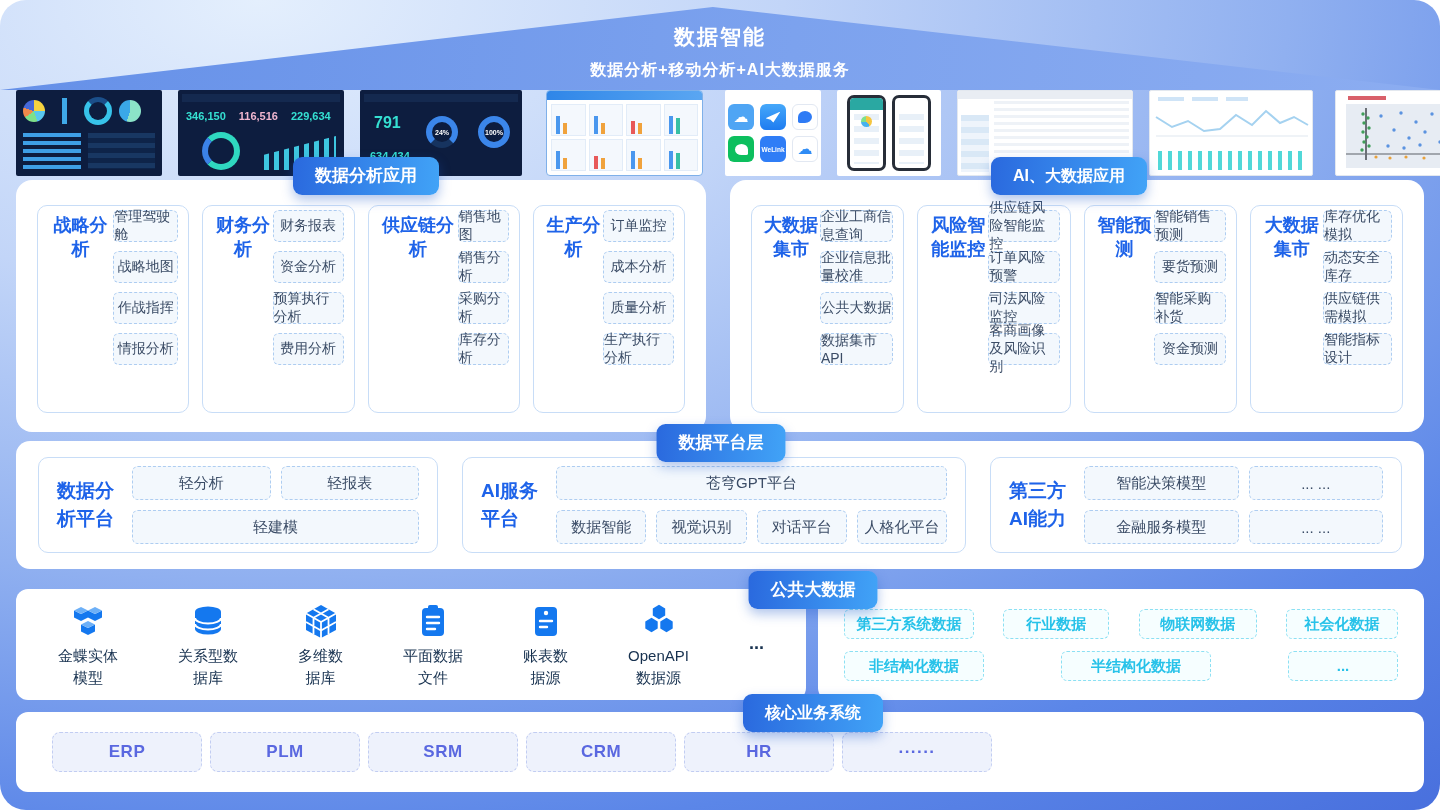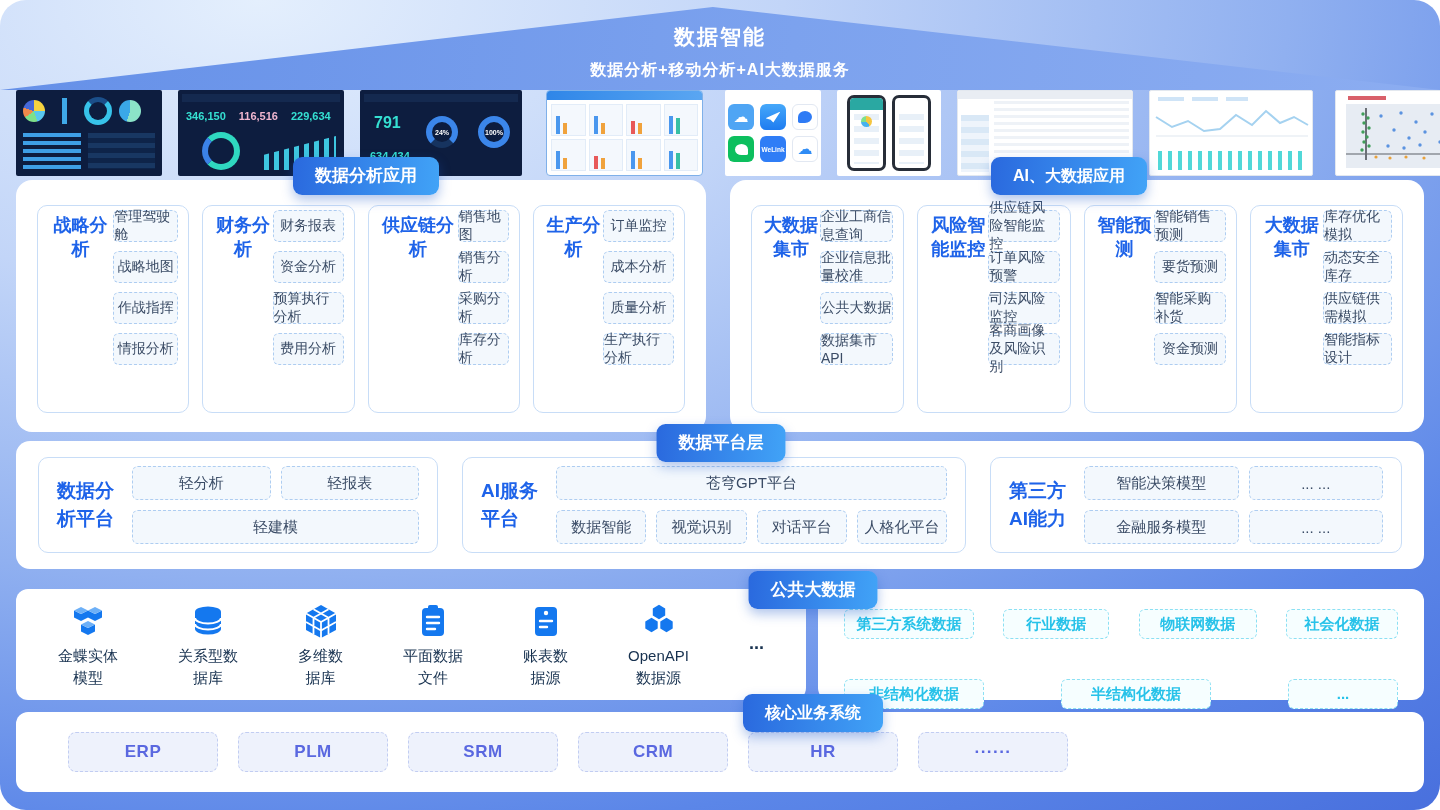--- a/index.html
+++ b/index.html
@@ -129,27 +129,27 @@
   .span2{grid-column:1/3}.span4{grid-column:1/5}
   .pitem{height:32px;display:flex;align-items:center;justify-content:center;background:#f3f8fd;
     border:1px dashed #aecdf1;border-radius:6px;font-size:15px;color:#3b4c66;text-align:right;}
   
   .srcs{display:flex;justify-content:space-between;align-items:center;padding:10px 42px 8px;height:100%;box-sizing:border-box;}
   .src{display:flex;flex-direction:column;align-items:center;}
   .src-label{margin-top:5px;font-size:15px;color:#17314f;line-height:1.45;text-align:center;white-space:pre-line;font-weight:500;}
   .src-ellipsis{font-size:18px;font-weight:700;color:#17314f;align-self:center;padding-bottom:4px;}
   
   .cyan-wrap{display:flex;flex-direction:column;gap:12px;padding:0 26px;height:100%;box-sizing:border-box;justify-content:center;}
-  .cyan-row{display:flex;justify-content:space-between;margin-top:28px;}
+  .cyan-row{display:flex;justify-content:space-between;}
   .cyan{height:30px;line-height:28px;text-align:center;background:#f6feff;border:1px dashed #8ce0f3;
     border-radius:6px;color:#27c2e9;font-weight:700;font-size:15px;box-sizing:border-box;}
   .cw1{width:130px}.cw2{width:106px}.cw3{width:118px}.cw4{width:112px}
   .cw5{width:140px}.cw6{width:150px}.cw7{width:110px}
   
-  .core{display:flex;align-items:center;gap:20px;padding-left:52px;height:100%;box-sizing:border-box;}
+  .core{display:flex;align-items:center;gap:8px;padding-left:36px;height:100%;box-sizing:border-box;}
   .core-box{width:150px;height:40px;line-height:38px;text-align:center;background:#eef2fc;
     border:1px dashed #c2cdf2;border-radius:8px;color:#5a68e0;font-weight:700;font-size:17px;
     box-sizing:border-box;letter-spacing:.5px;}
 </style>
 </head>
 <body>
 
 <div class="page">
 
   <div class="roof"></div>

